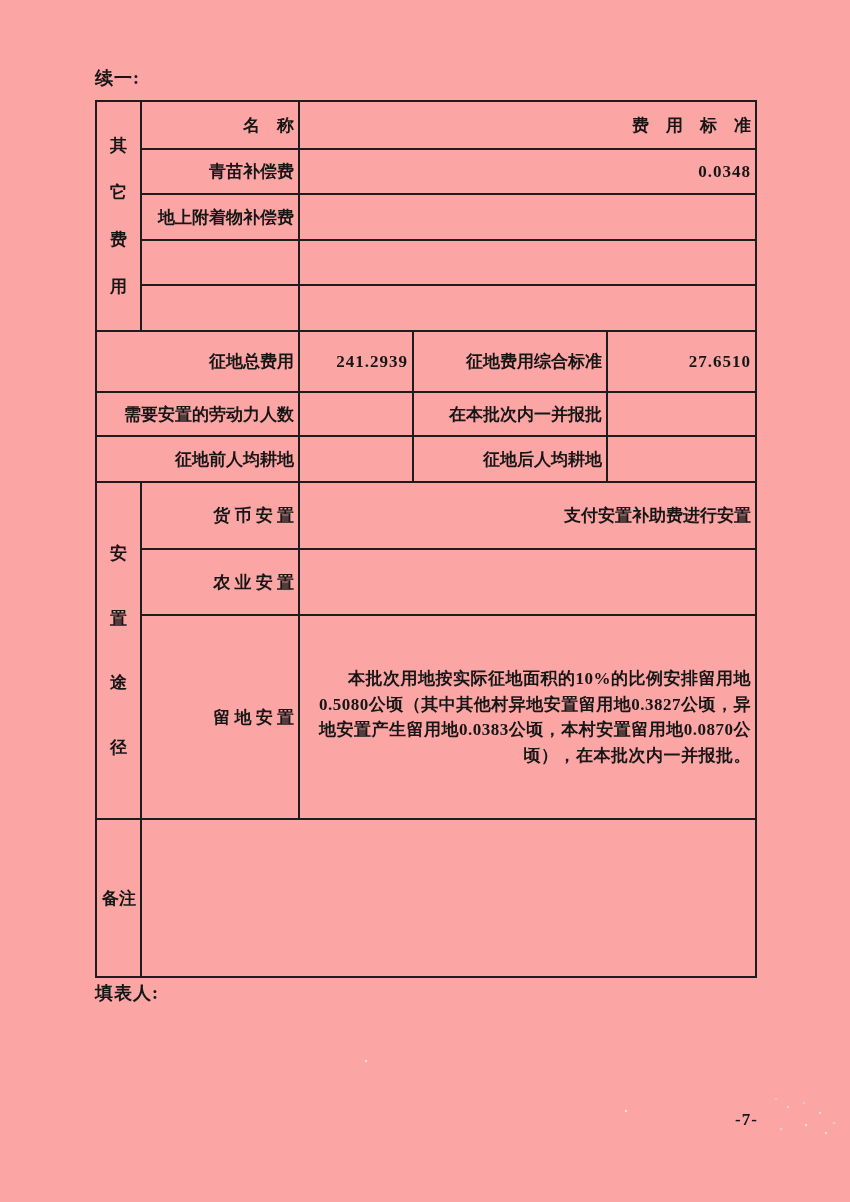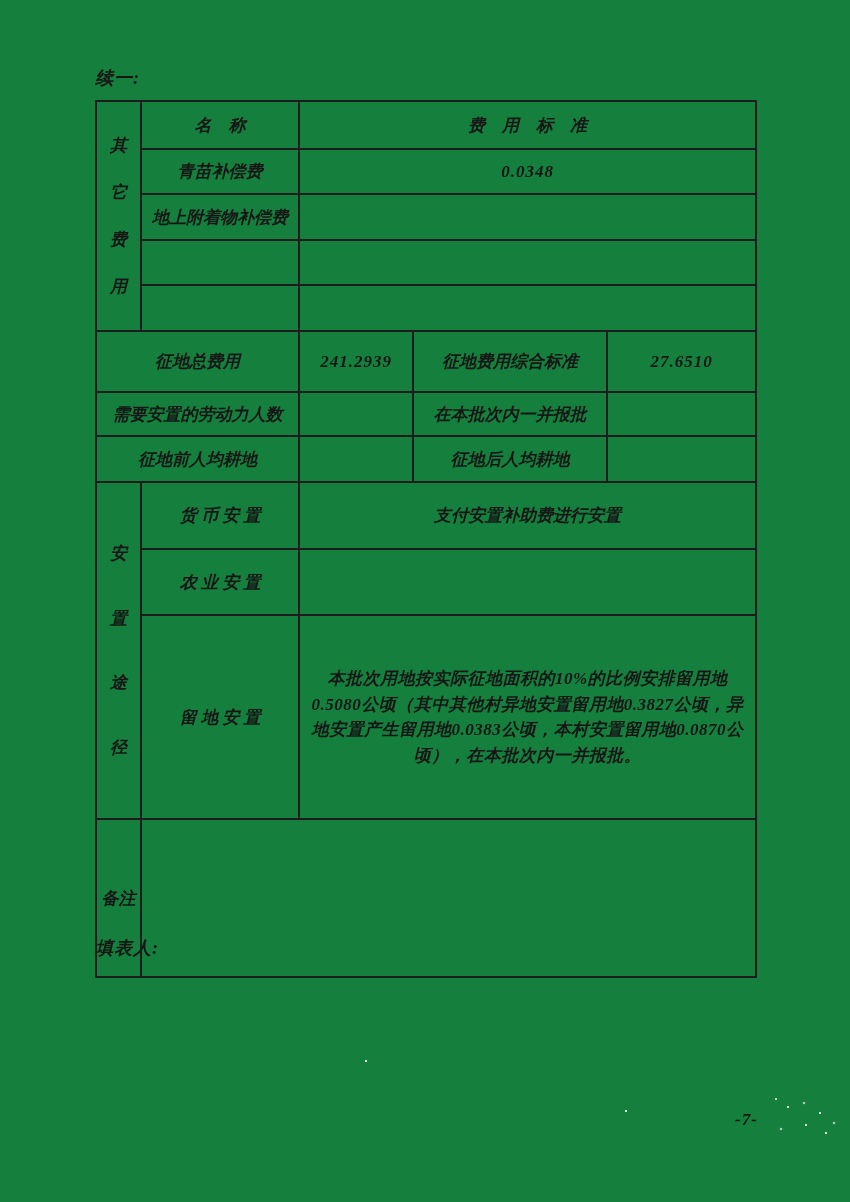--- a/index.html
+++ b/index.html
@@ -4,36 +4,36 @@
 <style>
   html,body{margin:0;padding:0;}
   body{
     width:850px;height:1202px;
     background:#ffffff;
     font-family:"Liberation Serif","DejaVu Serif",serif;
     color:#161616;
     position:relative;
     overflow:hidden;
   }
-  .page{position:absolute;inset:0;background:#15803d;font-style:italic;}
+  .page{position:absolute;inset:0;background:#fca5a5;}
 
   .cont-label{
     position:absolute;left:95px;top:66px;
     font-size:18px;font-weight:700;letter-spacing:1px;
   }
 
   table.main{
     position:absolute;left:95px;top:100px;
     width:660px;
     border-collapse:collapse;table-layout:fixed;
   }
   table.main td{
     border:2px solid #1d1d1d;
     font-size:17px;
-    text-align:center;vertical-align:middle;
+    text-align:right;vertical-align:middle;
     padding:0 4px;
     overflow:hidden;
     font-weight:600;
   }
   td.num{font-weight:400;letter-spacing:1px;}
   td.left{text-align:left;padding-left:8px;}
   td.para{
     text-align:left;vertical-align:middle;
     padding:6px 12px;
     font-size:16.5px;line-height:1.5;
@@ -43,21 +43,21 @@
   td.vcell{padding:0;}
   .vlabel{
     display:flex;flex-direction:column;
     align-items:center;justify-content:space-evenly;
     width:100%;font-weight:600;
   }
   .vlabel.fees{height:212px;}
   .vlabel.route{height:300px;}
 
   .filler{
-    position:absolute;left:95px;top:936px;
+    position:absolute;left:95px;top:981px;
     font-size:18px;font-weight:700;letter-spacing:1px;
   }
   .pagenum{
     position:absolute;left:735px;top:1110px;
     font-size:17px;font-weight:600;letter-spacing:1px;
   }
   .noise{
     position:absolute;left:775px;top:1098px;width:2px;height:2px;background:#cfcfcf;
     box-shadow:12px 8px 0 #d6d6d6, 28px 4px 1px #d2d2d2, 44px 14px 0 #dadada,
                58px 24px 1px #d6d6d6, 30px 26px 0 #e0e0e0, 50px 34px 0 #dcdcdc,

